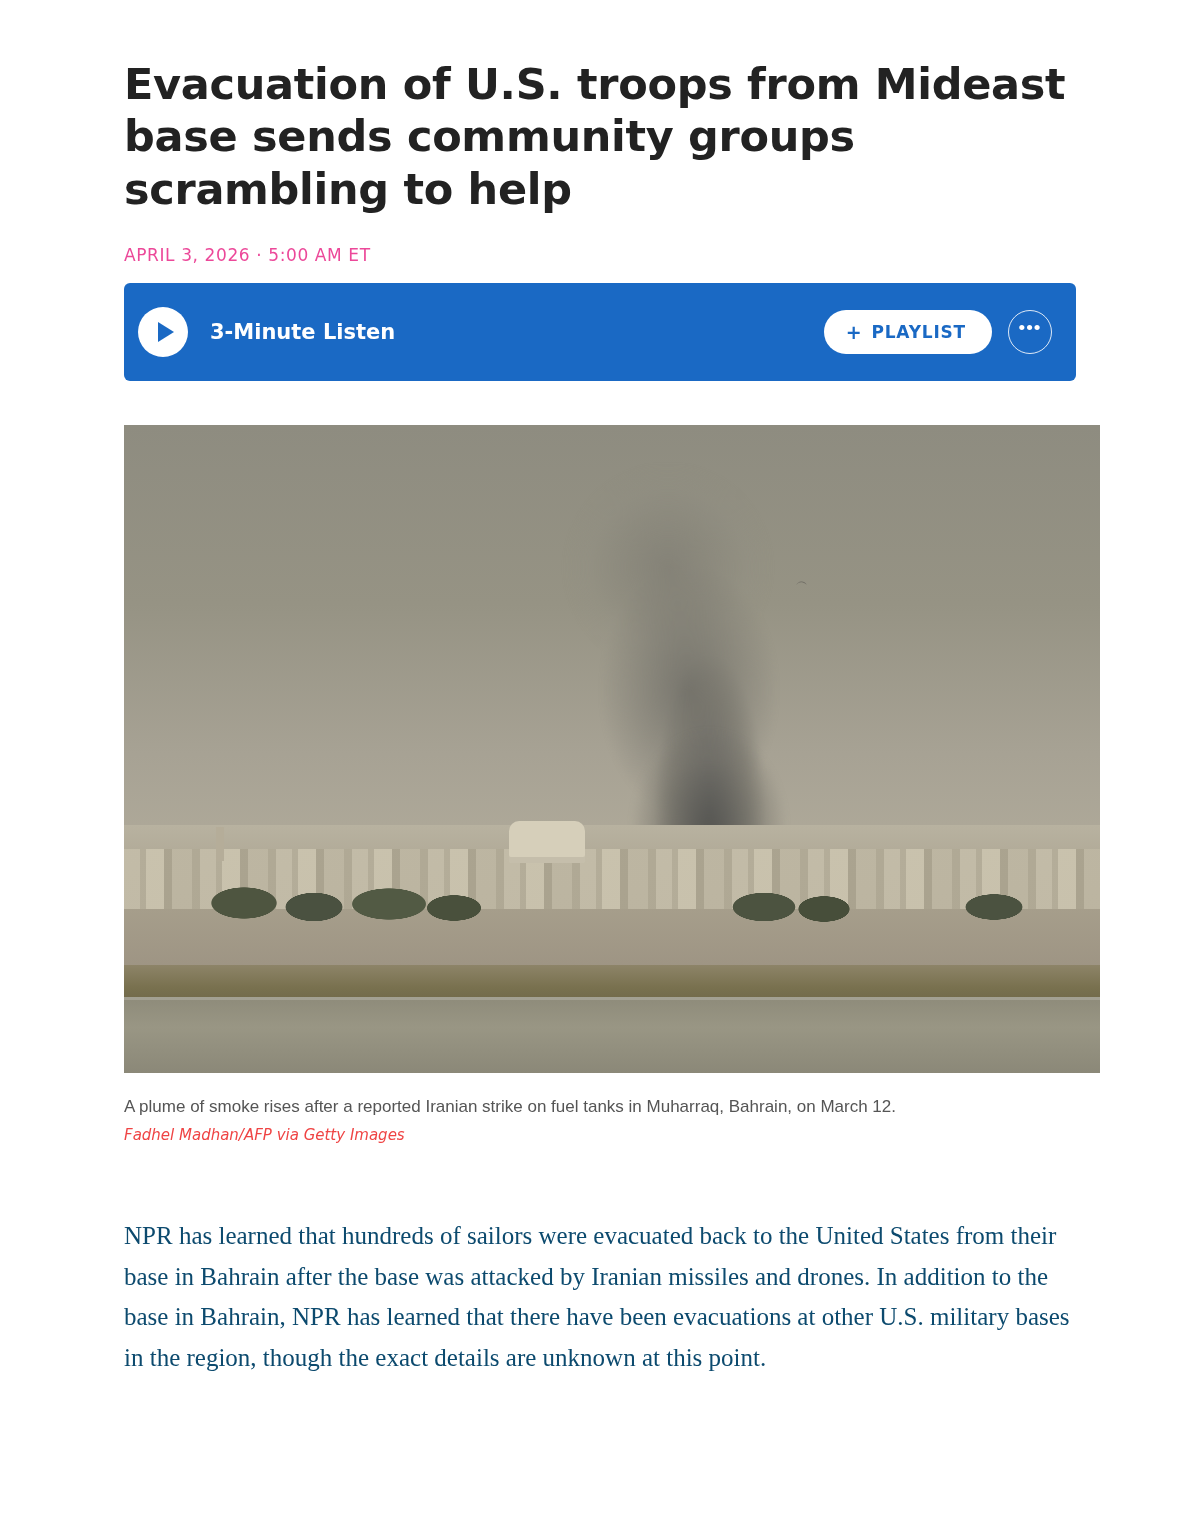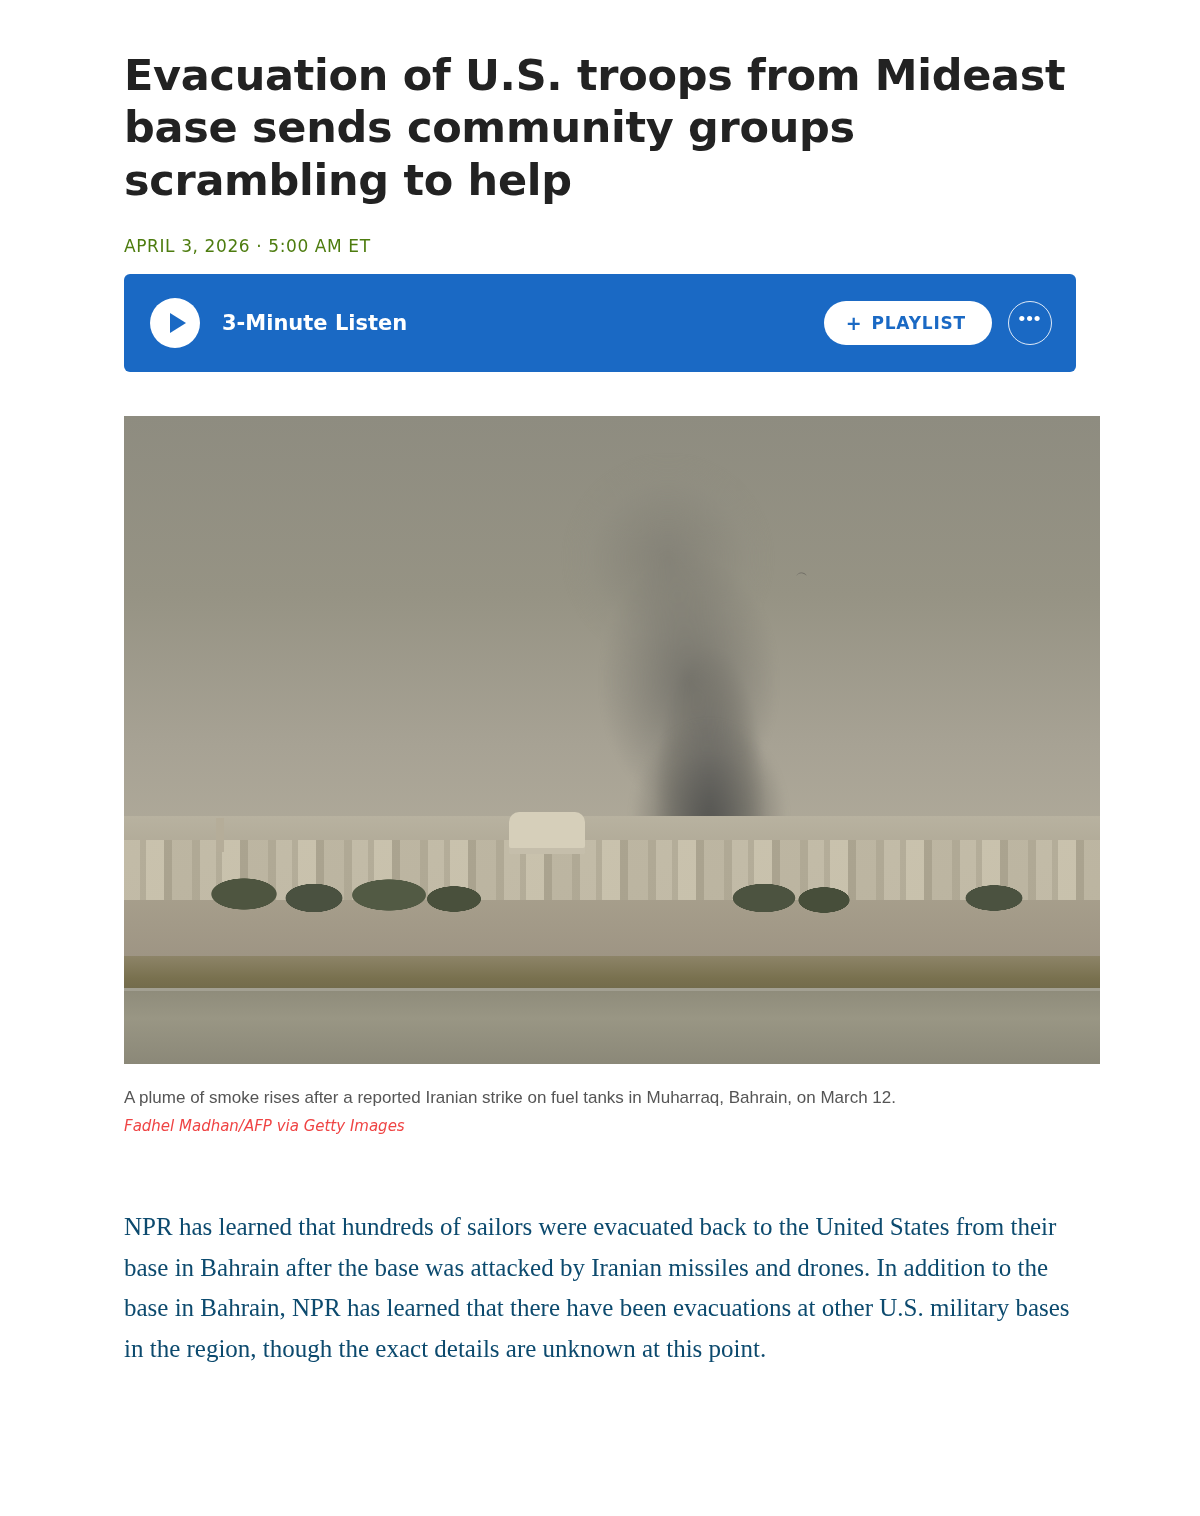--- a/index.html
+++ b/index.html
@@ -14,63 +14,63 @@
     color: #222222;
   }
   .page {
     width: 1200px;
     min-height: 1516px;
     position: relative;
     padding: 0;
   }
   .container {
     width: 952px;
-    margin: 1px auto;
+    margin: 10px auto;
     padding-top: 48px;
   }
 
   
   .headline {
     font-family: "DejaVu Sans", sans-serif;
     font-size: 43px;
     line-height: 1.22;
     font-weight: 700;
     letter-spacing: -0.3px;
     color: #222222;
     margin: 0 0 30px 0;
     max-width: 975px;
   }
 
   
   .dateline {
     font-family: "DejaVu Sans", sans-serif;
     font-size: 17px;
     letter-spacing: 0.6px;
-    color: #4d7c0f;
+    color: #ec4899;
     margin: 0 0 18px 0;
   }
   .byline {
     font-family: "DejaVu Sans", sans-serif;
     font-size: 19px;
     color: #555555;
     margin: 0 0 34px 0;
   }
   .byline a {
     color: #2b6cb5;
     text-decoration: none;
   }
 
   
   .audio-bar {
     background: #1a69c4;
     border-radius: 6px;
     height: 98px;
     display: flex;
     align-items: center;
-    padding: 0 24px 0 26px;
+    padding: 0 24px 0 14px;
     margin-bottom: 44px;
   }
   .play-btn {
     width: 50px;
     height: 50px;
     border-radius: 50%;
     background: #ffffff;
     display: flex;
     align-items: center;
     justify-content: center;

